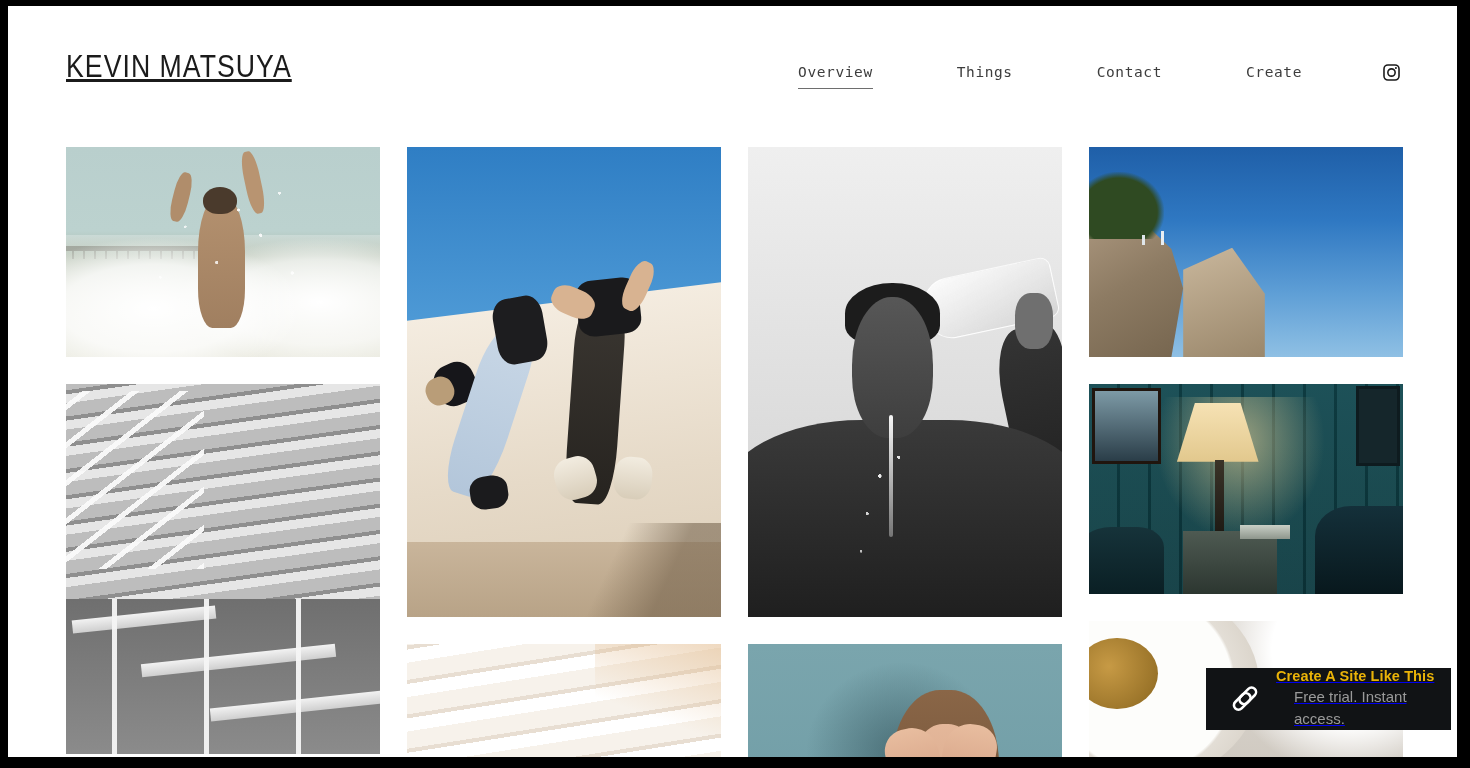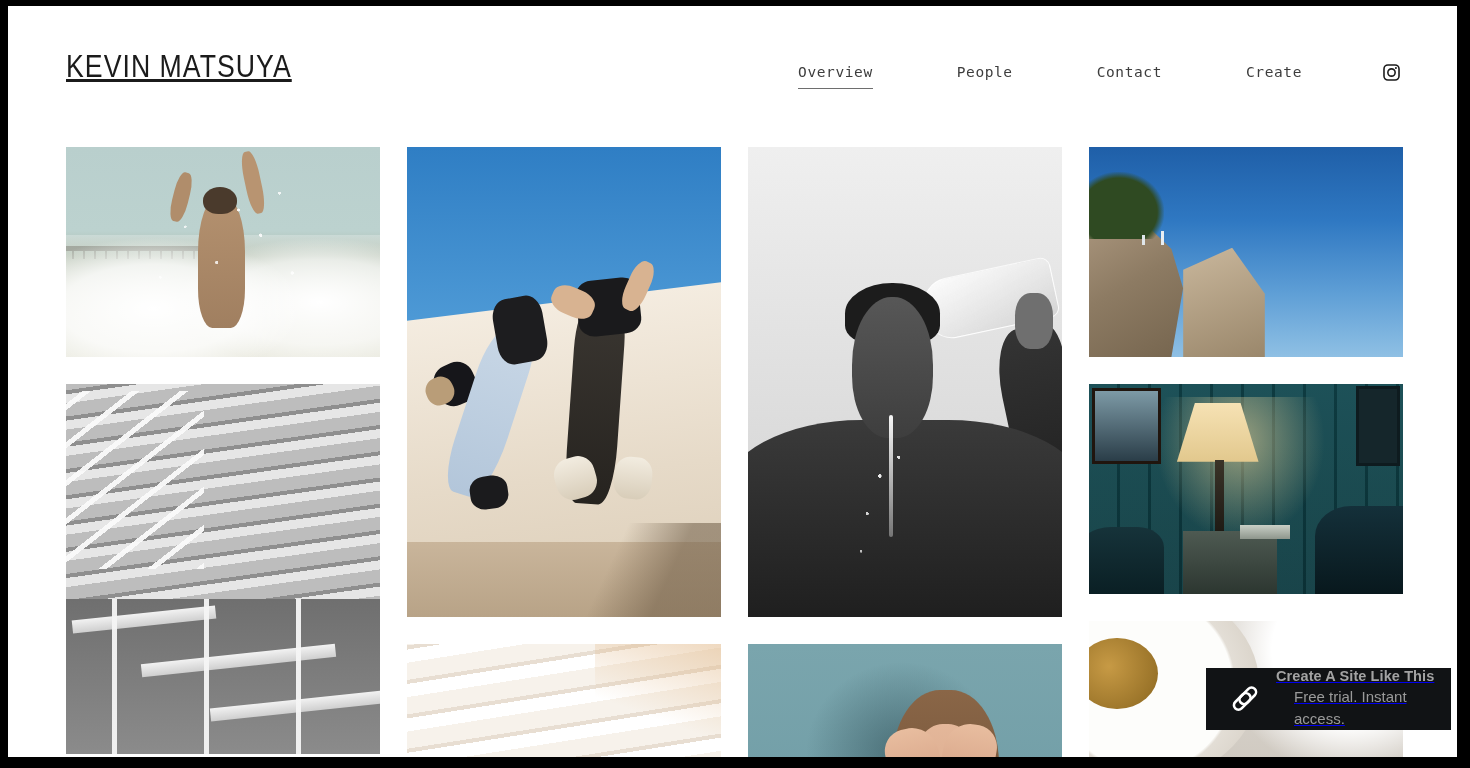--- a/index.html
+++ b/index.html
@@ -231,34 +231,34 @@
     background: radial-gradient(ellipse at 70% 20%, #ffffff 0 45%, rgba(255,255,255,0) 75%); }
 
   
   .ss-badge {
     position: absolute; left: 1198px; top: 662px;
     width: 245px; height: 62px;
     background: #111315; display: flex; align-items: center; z-index: 40;
   }
   .ss-logo { width: 30px; height: 30px; margin: 0 16px 0 24px; flex: none; }
   .ss-text { display: flex; flex-direction: column; justify-content: center; }
-  .ss-title { color: #a3a3a3; font-size: 14.5px; font-weight: 700; letter-spacing: .1px; line-height: 1.25; }
+  .ss-title { color: #eab308; font-size: 14.5px; font-weight: 700; letter-spacing: .1px; line-height: 1.25; }
   .ss-sub { color: #9a9a9a; font-size: 15px; line-height: 1.5; padding-left: 18px; }
 </style>
 </head>
 <body>
 
 <div class="frame">
 
   <header class="site-header">
     <a class="site-title" href="#">KEVIN MATSUYA</a>
 
     <nav class="nav">
       <a class="nav-item active" href="#">Overview</a>
-      <a class="nav-item" href="#">People</a>
+      <a class="nav-item" href="#">Things</a>
       <a class="nav-item" href="#">Contact</a>
       <a class="nav-item" href="#">Create</a>
       <a class="nav-social" href="#">
         <svg class="ig-icon" viewBox="0 0 24 24" fill="none" stroke="#1b1b1b" stroke-width="2">
           <rect x="2.5" y="2.5" width="19" height="19" rx="5"></rect>
           <circle cx="12" cy="12" r="4.6"></circle>
           <circle cx="17.6" cy="6.4" r="1.3" fill="#1b1b1b" stroke="none"></circle>
         </svg>
       </a>
     </nav>

